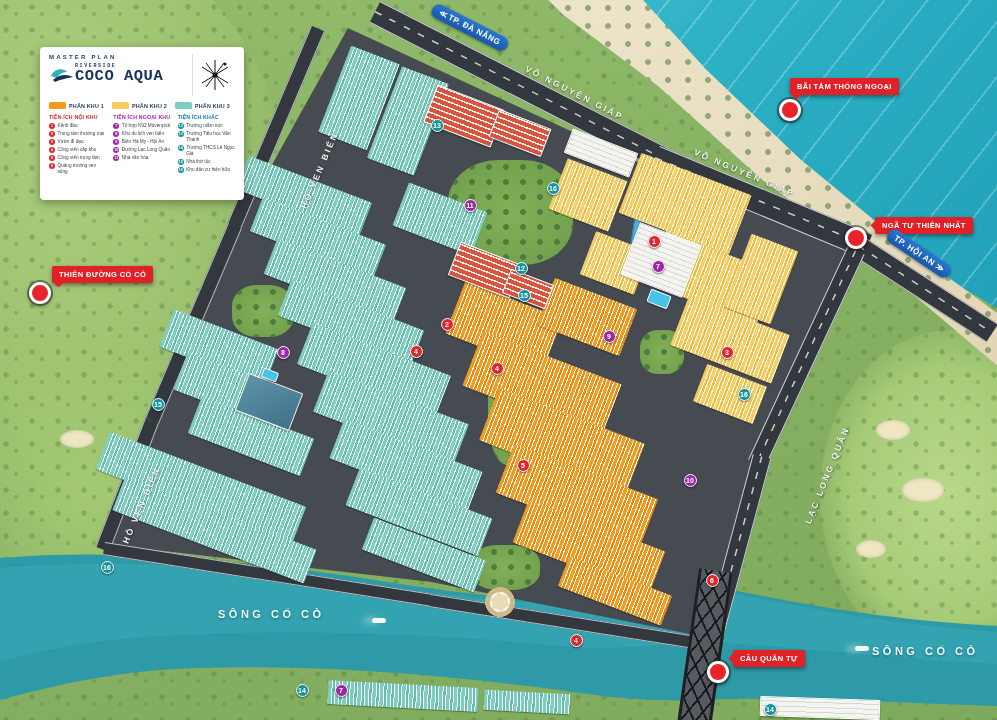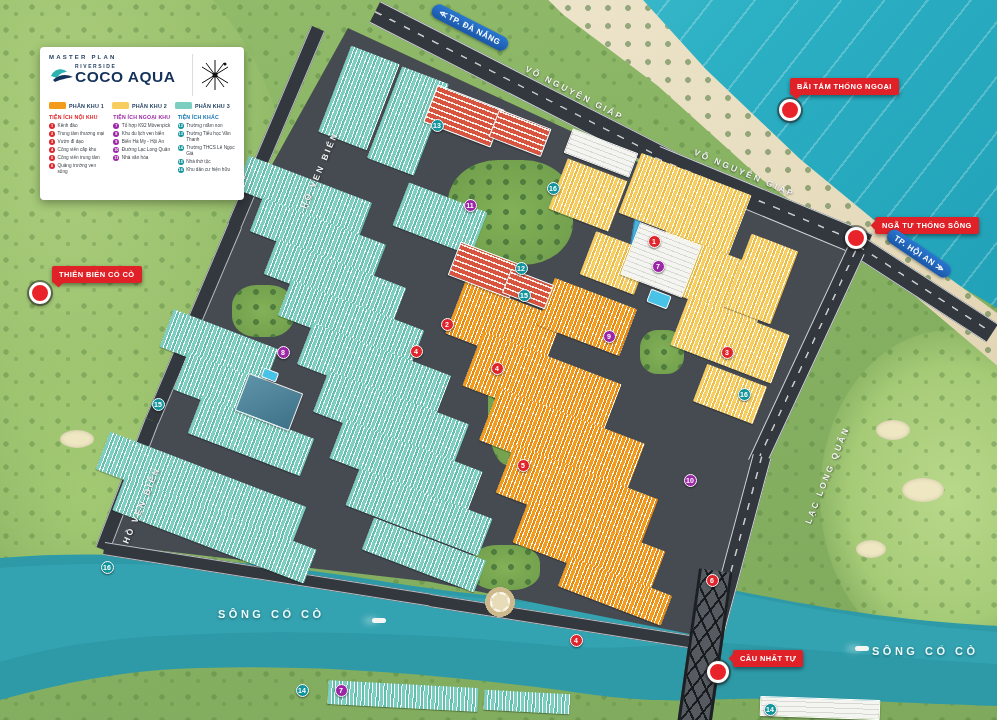--- a/index.html
+++ b/index.html
@@ -106,21 +106,21 @@
     letter-spacing:2.5px; white-space:nowrap; text-shadow:0 1px 2px rgba(0,0,0,.6); }
   .rivername { position:absolute; color:#eafcfd; font-weight:bold; font-size:11px;
     letter-spacing:3.5px; white-space:nowrap; text-shadow:0 1px 3px rgba(0,30,40,.5); }
 
   
   .legend { left:40px; top:47px; width:204px; height:153px; background:#fff; border-radius:4px;
     box-shadow:0 3px 10px rgba(0,0,0,.35); padding:7px 8px 6px 9px; z-index:40; }
   .lg-top { display:flex; align-items:flex-start; }
   .lg-left { flex:1; }
   .lg-mp { font-size:6px; letter-spacing:2.2px; color:#1c3a5e; font-weight:bold; margin-bottom:3px; }
-  .lg-brandrow { display:flex; align-items:center; gap:0; }
+  .lg-brandrow { display:flex; align-items:center; gap:0;font-family:Liberation Mono, monospace; }
   .lg-riverside { font-size:5px; letter-spacing:1.6px; color:#1c3a5e; font-weight:bold; }
   .lg-brand { font-size:15.5px; font-weight:bold; color:#15325a; letter-spacing:.5px; line-height:1; }
   .lg-star { width:44px; height:42px; border-left:1px solid #d8dde2; margin-left:4px;
     display:flex; align-items:center; justify-content:center; }
   .lg-phases { display:flex; gap:8px; margin:6px 0 5px; }
   .lg-phase { display:flex; align-items:center; gap:3px; }
   .lg-sw { width:17px; height:7px; border-radius:1.5px; }
   .lg-phase span { font-size:5.4px; font-weight:bold; color:#1c3a5e; letter-spacing:.2px; }
   .lg-cols { display:flex; gap:6px; }
   .lg-col { flex:1; }
@@ -270,23 +270,23 @@
       <div class="marker teal" style="left: 107px; top: 567px;">16</div>
       <div class="marker teal" style="left: 744px; top: 394px;">16</div>
       <div class="poi" style="left: 790px; top: 110px;"></div>
       <div class="poi" style="left: 856px; top: 238px;"></div>
       <div class="poi" style="left: 40px; top: 293px;"></div>
       <div class="poi" style="left: 718px; top: 672px;"></div>
     </div>
 
   <div id="labels-layer" class="abs" style="left:0;top:0;width:997px;height:720px;">
       <div class="badge pt-bl" style="left: 790px; top: 78px;">BÃI TẮM THỐNG NGOẠI</div>
-      <div class="badge pt-l" style="left: 875px; top: 217px;">NGÃ TƯ THỐNG SÔNG</div>
-      <div class="badge pt-bl" style="left: 52px; top: 266px;">THIÊN BIỂN CỔ CÒ</div>
-      <div class="badge pt-l" style="left: 733px; top: 650px;">CẦU NHẤT TỰ</div>
+      <div class="badge pt-l" style="left: 875px; top: 217px;">NGÃ TƯ THIÊN NHẤT</div>
+      <div class="badge pt-bl" style="left: 52px; top: 266px;">THIÊN ĐƯỜNG CỔ CÒ</div>
+      <div class="badge pt-l" style="left: 733px; top: 650px;">CẦU QUÂN TỰ</div>
       <div class="dir" style="left: 428px; top: 20px; transform: rotate(27deg);"><span class="ch">≪</span><span> TP. ĐÀ NẴNG </span></div>
       <div class="dir" style="left: 882px; top: 246px; transform: rotate(34deg);"><span> TP. HỘI AN </span><span class="ch">≫</span></div>
       <div class="roadname" style="left: 520px; top: 88px; transform: rotate(27deg);">VÕ NGUYÊN GIÁP</div>
       <div class="roadname" style="left: 690px; top: 168px; transform: rotate(23deg);">VÕ NGUYÊN GIÁP</div>
       <div class="roadname" style="left: 775px; top: 470px; transform: rotate(-68deg);">LẠC LONG QUÂN</div>
       <div class="roadname" style="left: 278px; top: 165px; transform: rotate(-67deg);">HỒ VEN BIỂN</div>
       <div class="roadname" style="left: 100px; top: 500px; transform: rotate(-67deg);">HỒ VEN BIỂN</div>
       <div class="rivername" style="left: 218px; top: 608px;">SÔNG CỔ CÒ</div>
       <div class="rivername" style="left: 872px; top: 645px;">SÔNG CỔ CÒ</div>
     </div>

